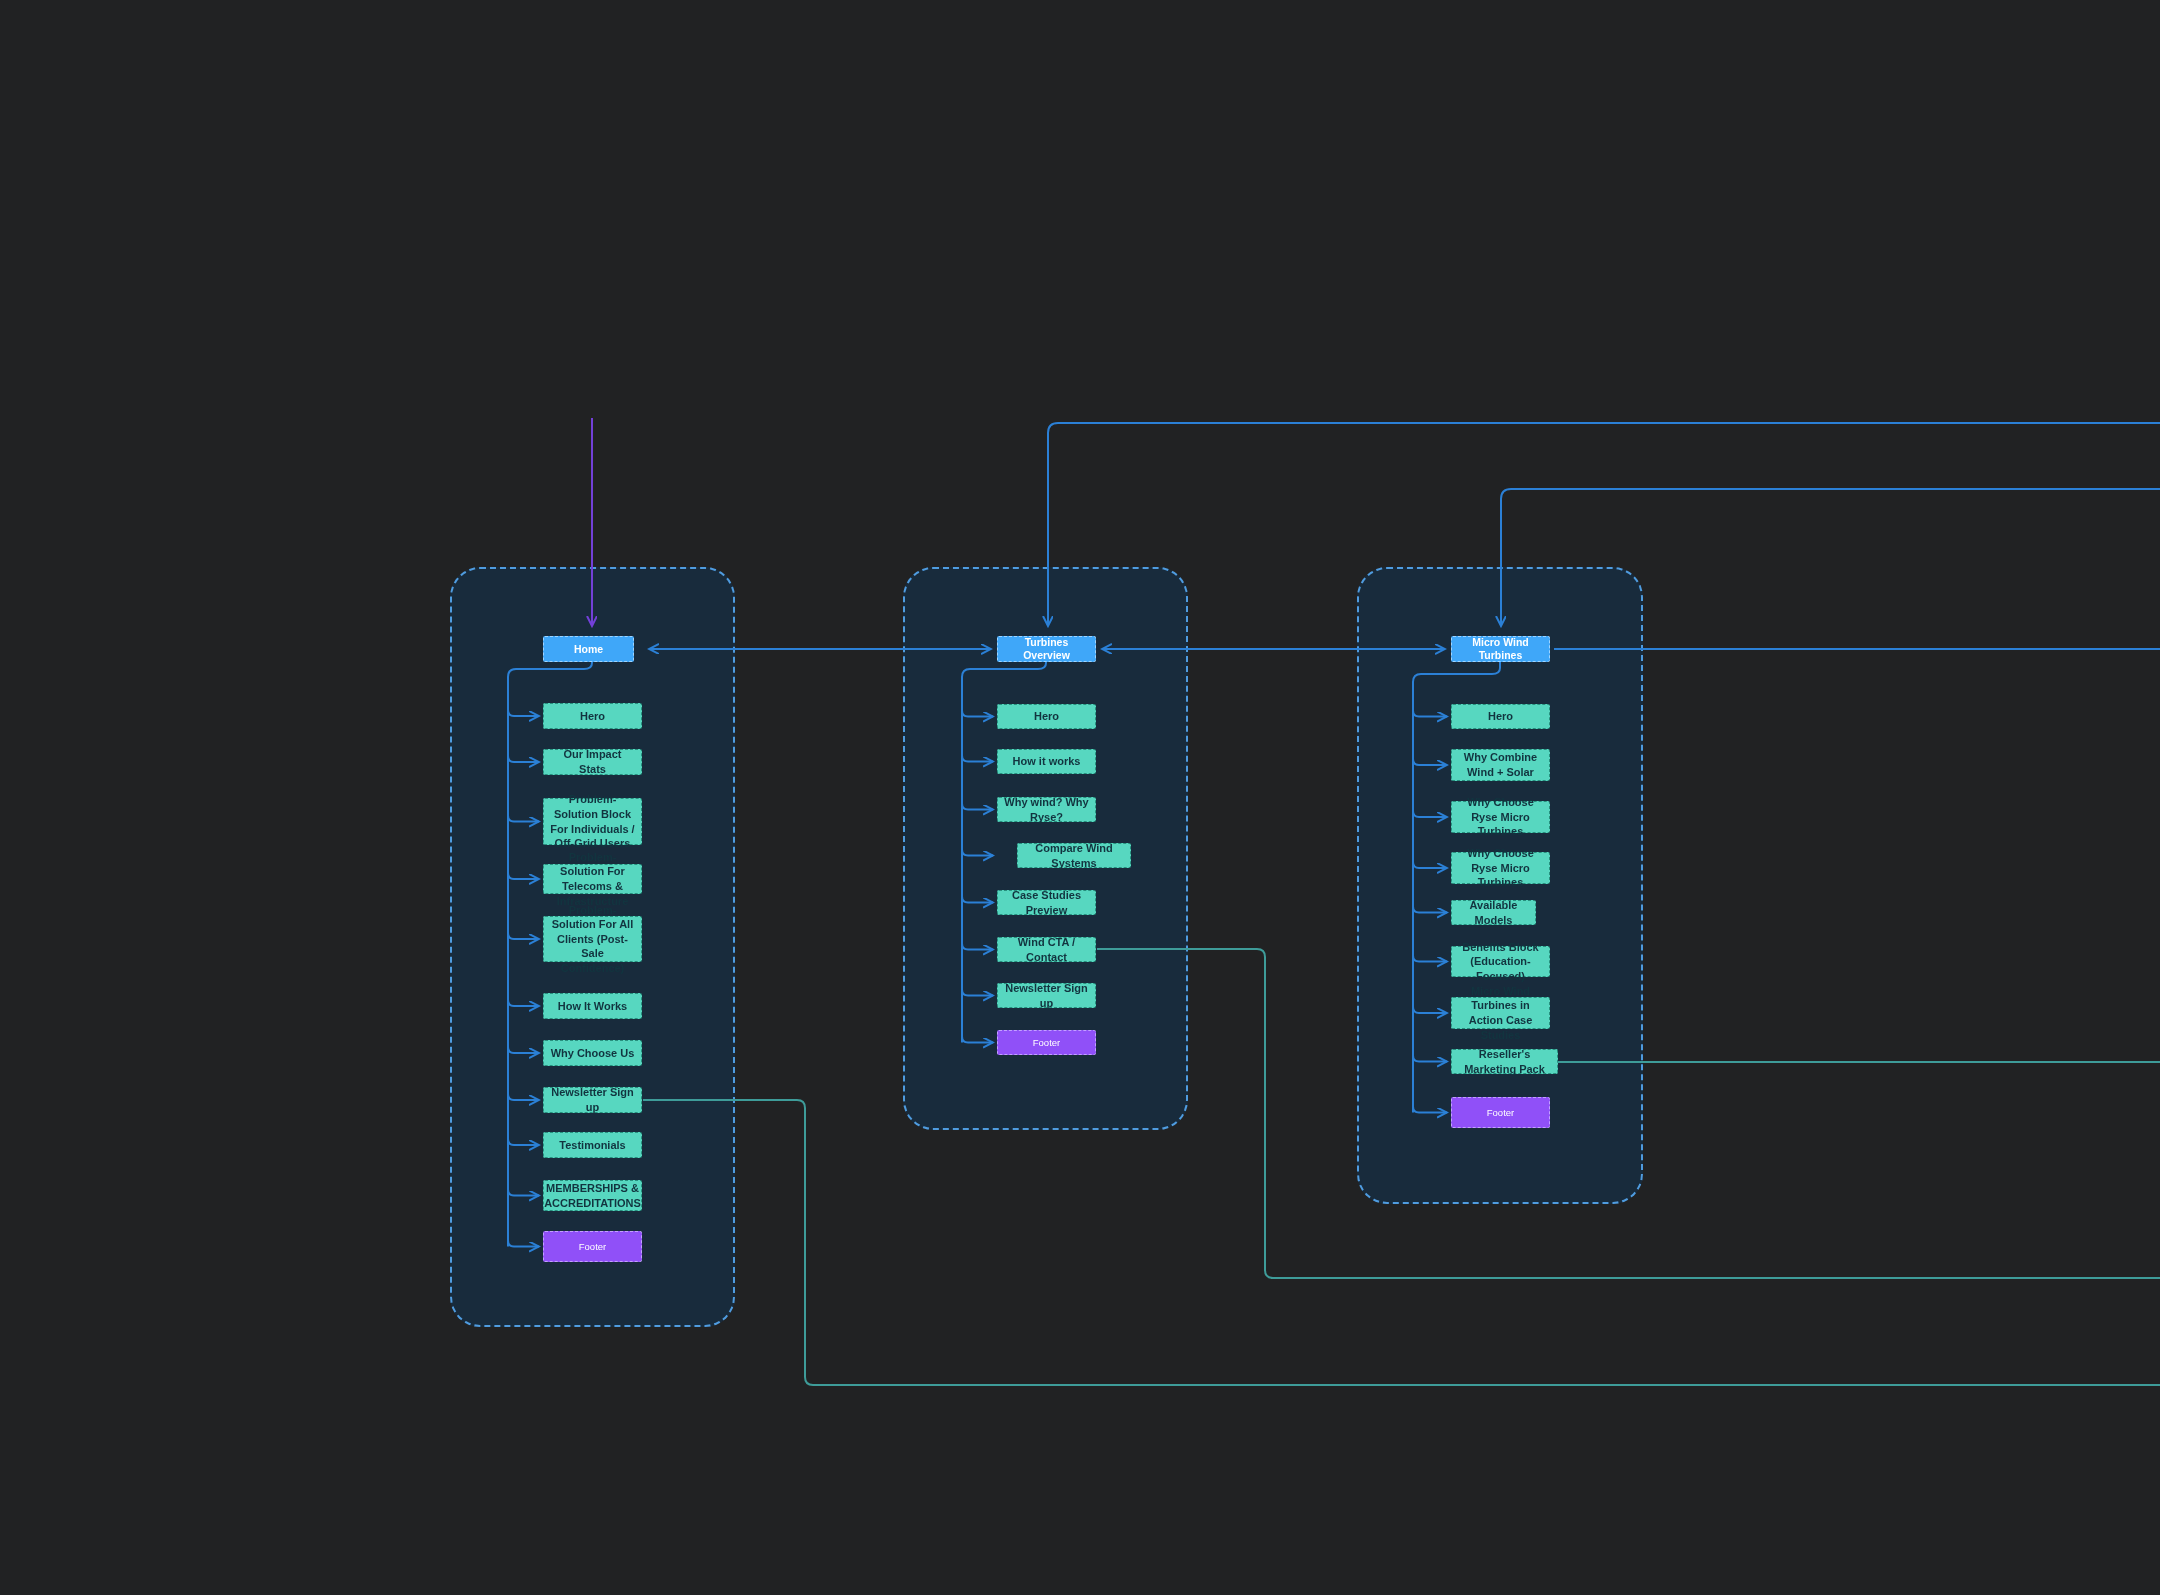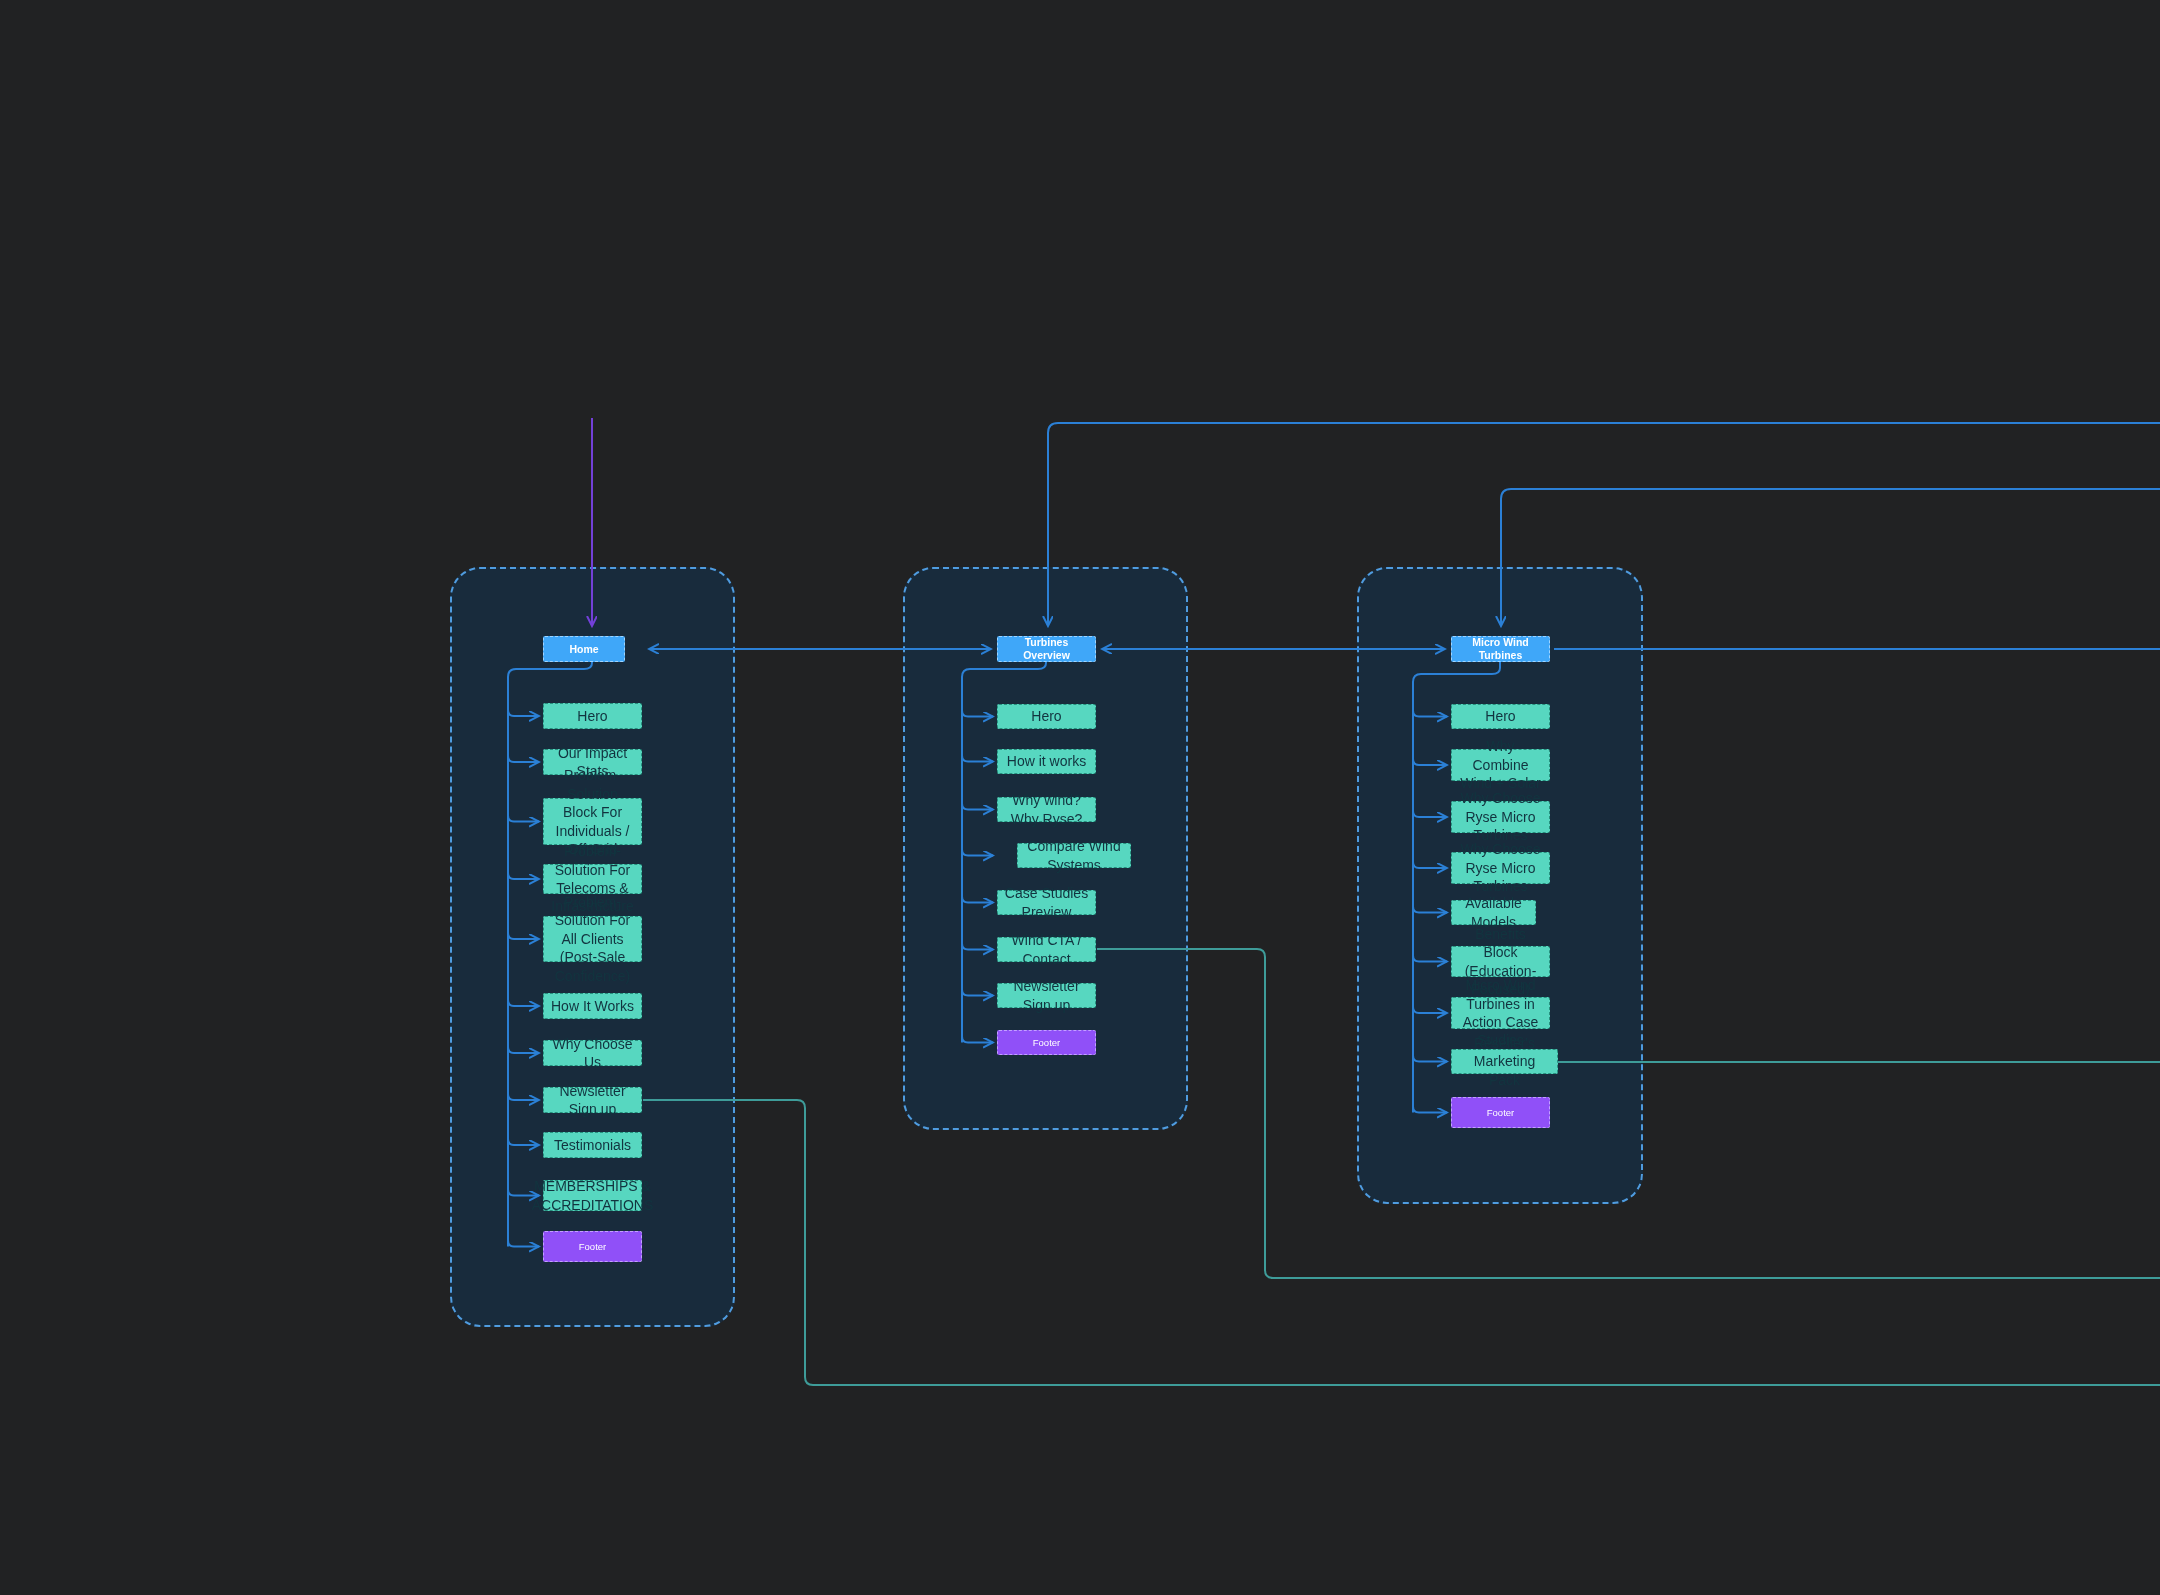--- a/index.html
+++ b/index.html
@@ -40,21 +40,21 @@
   }
   .hdr{
     background:var(--header-fill);
     border:1px dashed var(--header-border);
     color:#fff;font-size:10.5px;font-weight:700;line-height:1.2;
     padding:2px 4px;
   }
   .item{
     background:var(--item-fill);
     border:1px dashed var(--item-border);
-    color:var(--item-text);font-size:14px;font-weight:400;line-height:1.32;
+    color:var(--item-text);font-size:11px;font-weight:700;line-height:1.32;
     padding:3px 6px;
   }
   .footer{
     background:var(--footer-fill);
     border:1px dashed var(--footer-border);
     color:#fff;font-size:9.5px;font-weight:500;line-height:1.2;
     padding:3px 6px;
   }
   .title-node{
     position:absolute;z-index:2;box-sizing:border-box;
@@ -126,21 +126,21 @@
         <path d="M1413 856 V862 Q1413 868 1419 868 H1447" fill="none" stroke="#2b80d6" stroke-width="2" marker-end="url(#ab)"></path>
         <path d="M1413 900.5 V906.5 Q1413 912.5 1419 912.5 H1447" fill="none" stroke="#2b80d6" stroke-width="2" marker-end="url(#ab)"></path>
         <path d="M1413 949.5 V955.5 Q1413 961.5 1419 961.5 H1447" fill="none" stroke="#2b80d6" stroke-width="2" marker-end="url(#ab)"></path>
         <path d="M1413 1001 V1007 Q1413 1013 1419 1013 H1447" fill="none" stroke="#2b80d6" stroke-width="2" marker-end="url(#ab)"></path>
         <path d="M1413 1049.5 V1055.5 Q1413 1061.5 1419 1061.5 H1447" fill="none" stroke="#2b80d6" stroke-width="2" marker-end="url(#ab)"></path>
         <path d="M1413 1100.5 V1106.5 Q1413 1112.5 1419 1112.5 H1447" fill="none" stroke="#2b80d6" stroke-width="2" marker-end="url(#ab)"></path>
       </g>
   </svg>
 
 
-  <div class="node hdr" style="left:543px;top:636px;width:82px;height:26px">Home</div>
+  <div class="node hdr" style="left:543px;top:636px;width:91px;height:26px">Home</div>
   <div class="node item" style="left:543px;top:703px;width:99px;height:26px">Hero</div>
   <div class="node item" style="left:543px;top:749px;width:99px;height:26px">Our Impact Stats</div>
   <div class="node item" style="left:543px;top:798px;width:99px;height:47px">Problem-Solution Block For Individuals / Off-Grid Users</div>
   <div class="node item" style="left:543px;top:864px;width:99px;height:30px">Problem-Solution For Telecoms &amp; Infrastructure</div>
   <div class="node item" style="left:543px;top:916px;width:99px;height:46px">Problem-Solution For All Clients (Post-Sale Confidence)</div>
   <div class="node item" style="left:543px;top:993px;width:99px;height:26px">How It Works</div>
   <div class="node item" style="left:543px;top:1040px;width:99px;height:26px">Why Choose Us</div>
   <div class="node item" style="left:543px;top:1087px;width:99px;height:26px">Newsletter Sign up</div>
   <div class="node item" style="left:543px;top:1132px;width:99px;height:26px">Testimonials</div>
   <div class="node item" style="left:543px;top:1180px;width:99px;height:31px">MEMBERSHIPS &amp; ACCREDITATIONS</div>

